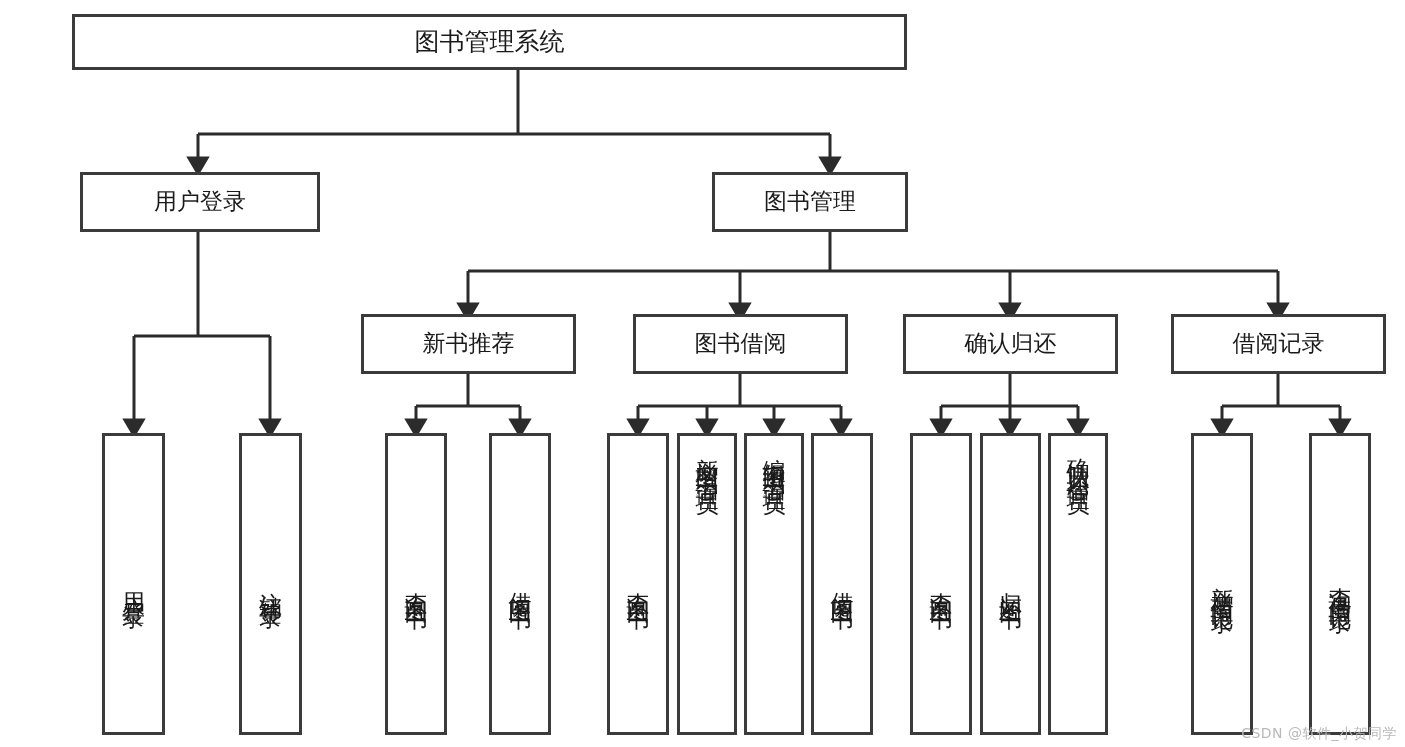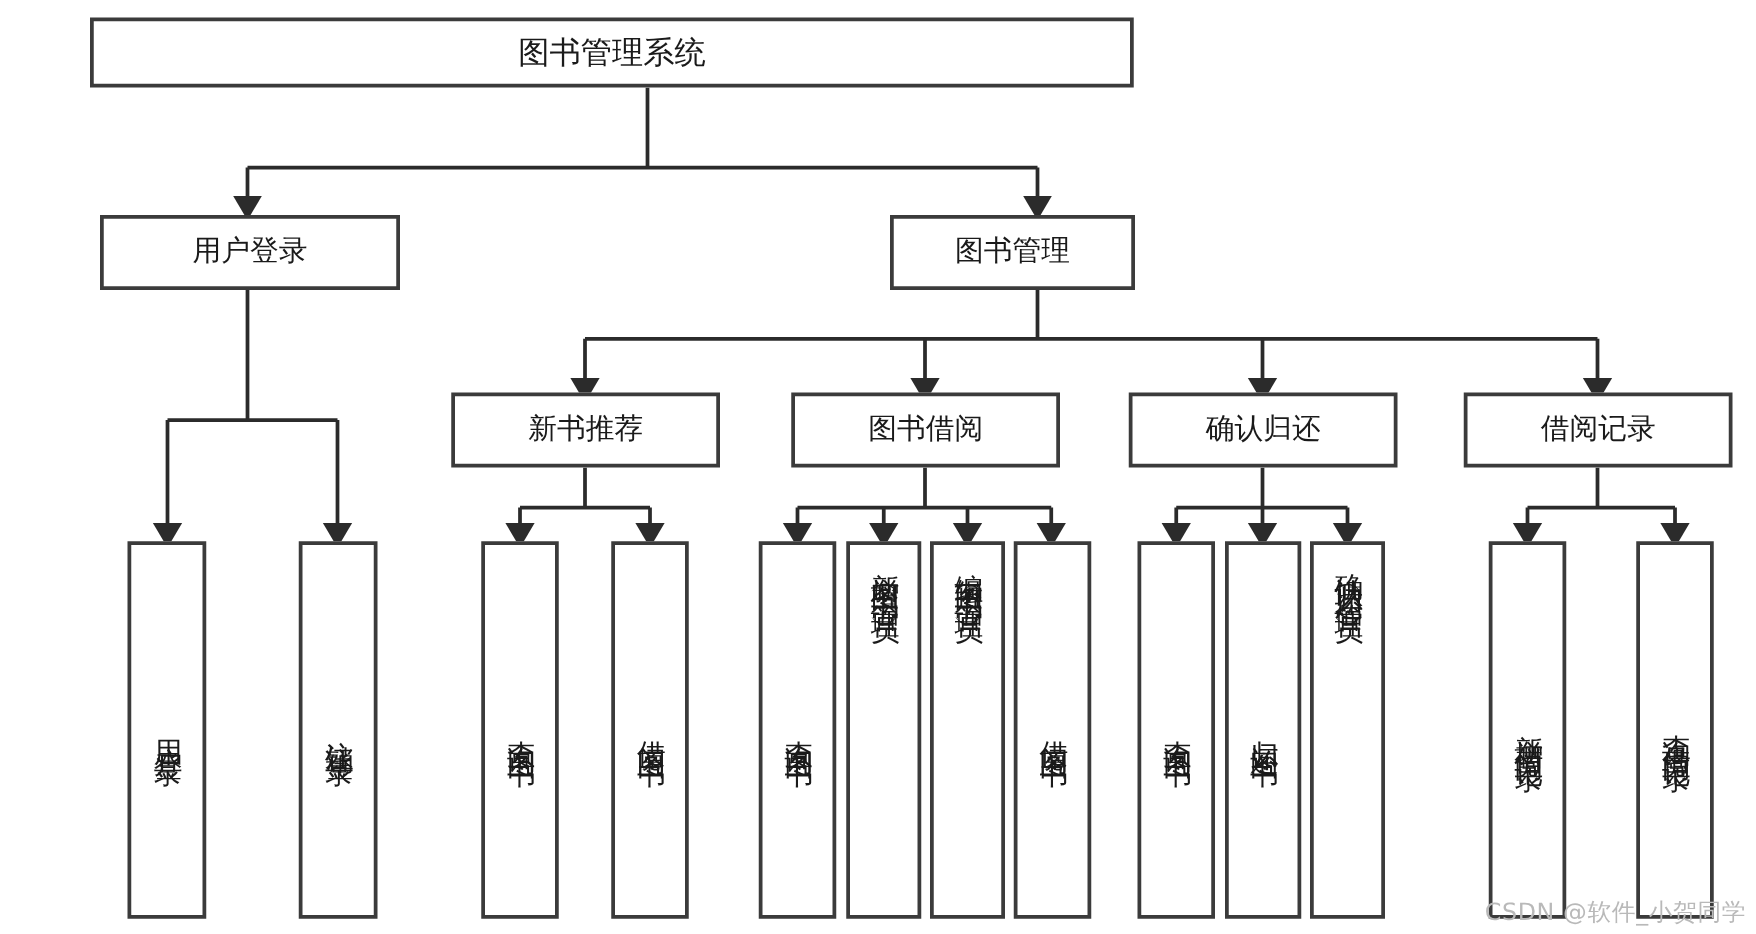--- a/index.html
+++ b/index.html
@@ -54,21 +54,21 @@
     display:block;
   }
   .node.leaf.topalign{
     align-items:flex-start;
     padding-top:4px;
   }
   .watermark{
     position:absolute;
     right:8px;
     bottom:4px;
-    font-size:19px;
+    font-size:14px;
     color:#b9b9b9;
     letter-spacing:0.5px;
     white-space:nowrap;
     user-select:none;
   }
 </style>
 </head>
 <body>
 
 <div id="stage">

